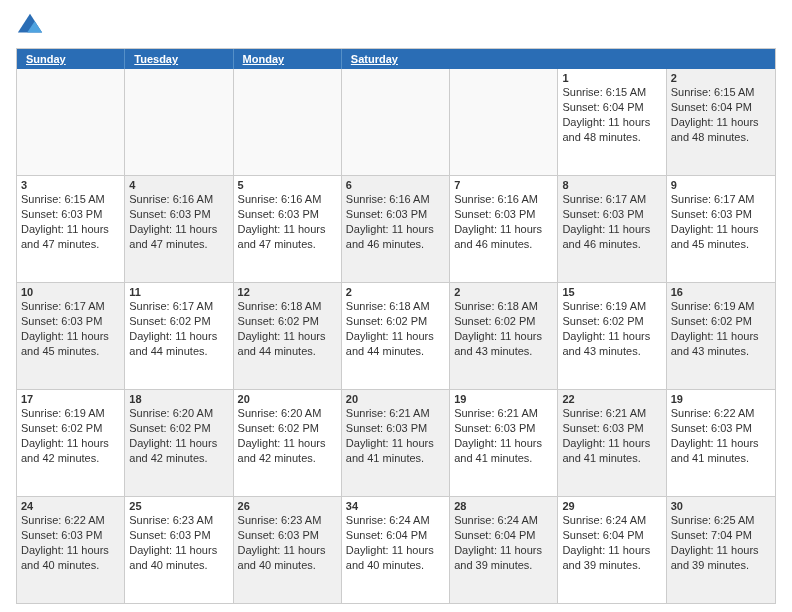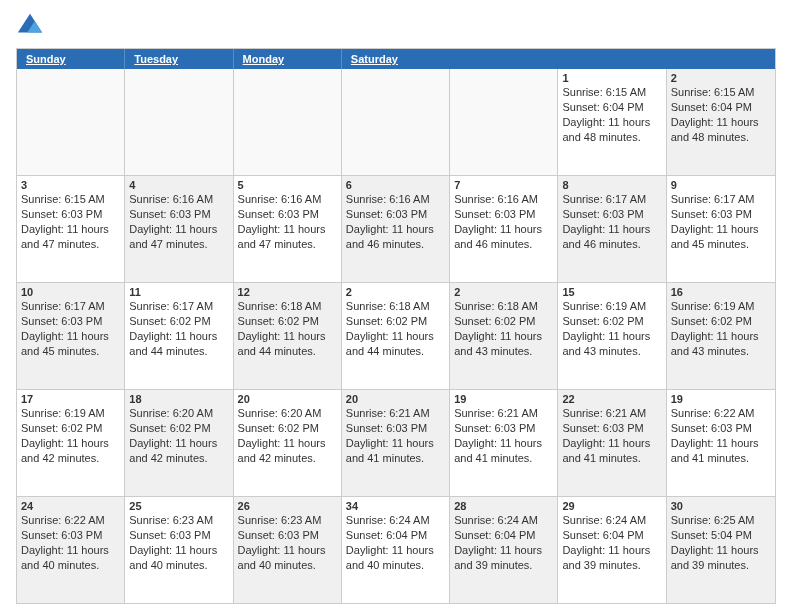--- a/index.html
+++ b/index.html
@@ -358,20 +358,20 @@
           <div class="cal-cell">
             <div class="day-num">29</div>
             <div class="day-info" style="white-space: pre-line;">Sunrise: 6:24 AM
 Sunset: 6:04 PM
 Daylight: 11 hours
 and 39 minutes.</div>
           </div>
           <div class="cal-cell shaded">
             <div class="day-num">30</div>
             <div class="day-info" style="white-space: pre-line;">Sunrise: 6:25 AM
-Sunset: 5:04 PM
+Sunset: 7:04 PM
 Daylight: 11 hours
 and 39 minutes.</div>
           </div>
         </div>
       </div>
   </div>
 </div>
 
 </body></html>

